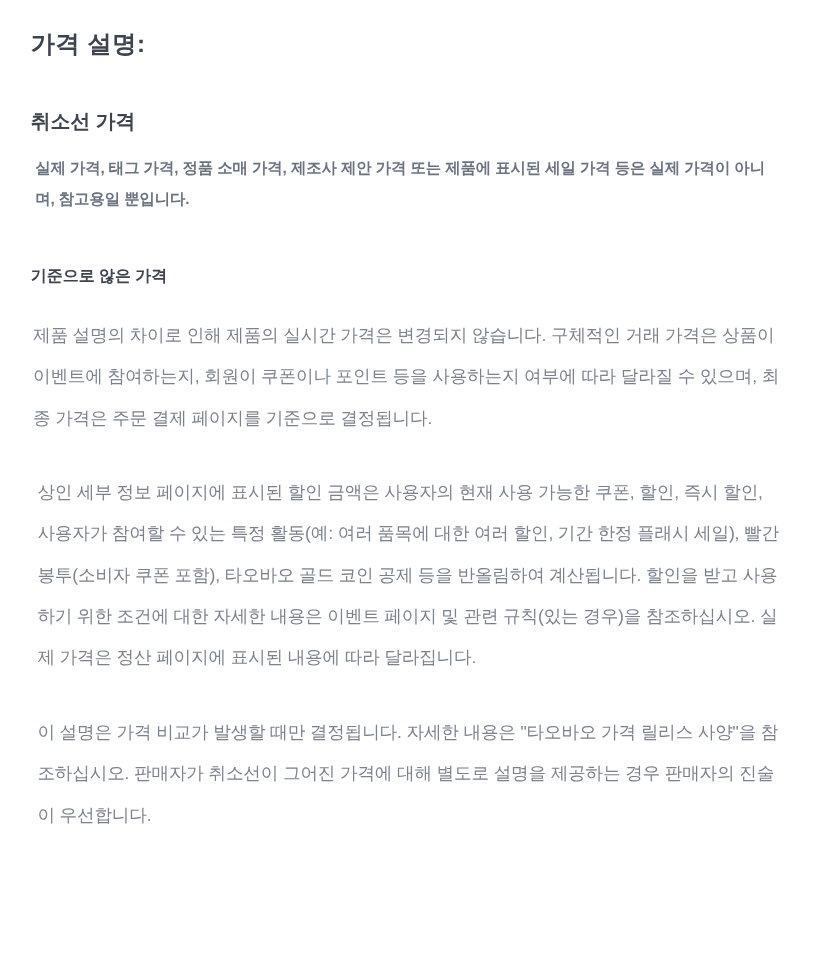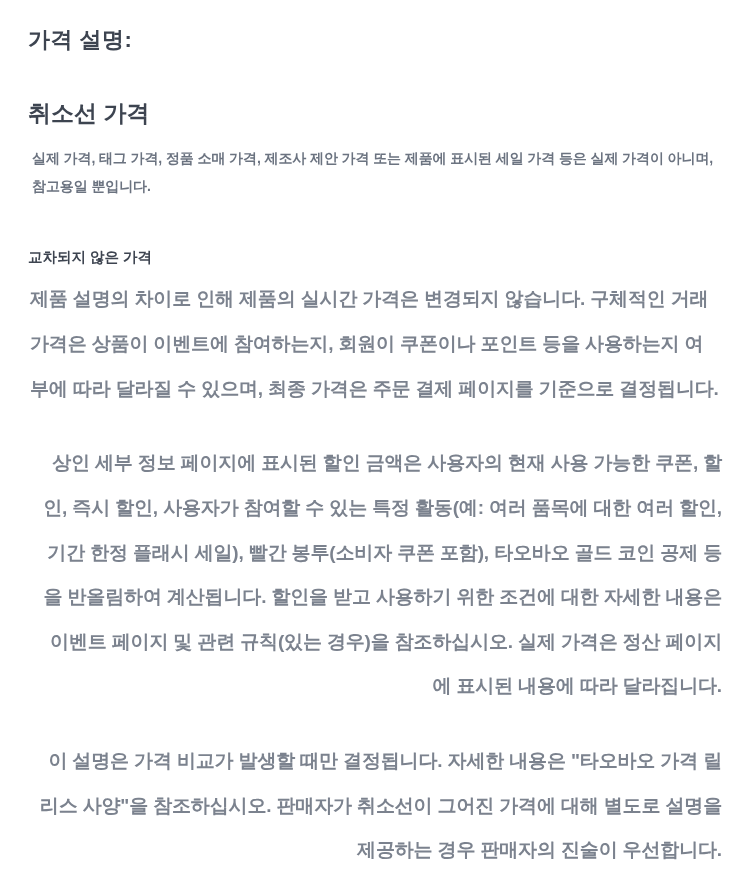--- a/index.html
+++ b/index.html
@@ -12,33 +12,33 @@
     width: 750px;
     height: 880px;
     font-family: "Liberation Sans", "DejaVu Sans", sans-serif;
     color: #5a6472;
     overflow: hidden;
   }
   .page {
     width: 750px;
     height: 880px;
     box-sizing: border-box;
-    padding: 18px 28px 0 28px;
+    padding: 18px 40px 0 28px;
     position: relative;
   }
   .doc-title {
     font-size: 22px;
     font-weight: bold;
     color: #3d4450;
     letter-spacing: 0.5px;
     margin: 8px 0 0 0;
     line-height: 1.3;
   }
   .section-heading {
-    font-size: 23px;
+    font-size: 18px;
     font-weight: bold;
     color: #3d4450;
     margin: 44px 0 0 0;
     line-height: 1.3;
   }
   .lead-paragraph {
     font-size: 14px;
     font-weight: bold;
     color: #6b7380;
     line-height: 2.0;
@@ -46,47 +46,46 @@
     letter-spacing: -0.1px;
   }
   .sub-heading {
     font-size: 14.5px;
     font-weight: bold;
     color: #3d4450;
     margin: 48px 0 0 0;
     line-height: 1.3;
   }
   .body-paragraph {
-    font-size: 19px;
-    font-weight: bold;
+    font-size: 16px;
+    font-weight: normal;
     color: #7b828e;
     line-height: 2.35;
-    margin: 10px 0 0 2px;
+    margin: 26px 0 0 2px;
     letter-spacing: -0.15px;
   }
   .body-paragraph.gap-large {
     margin-top: 30px;
-    text-align: right;
   }
   .body-paragraph.indent {
     margin-left: 6px;
   }
 </style>
 </head>
 <body>
 
 <div class="page">
 
   <h1 class="doc-title">가격 설명:</h1>
 
   <h2 class="section-heading">취소선 가격</h2>
 
   <p class="lead-paragraph">실제 가격, 태그 가격, 정품 소매 가격, 제조사 제안 가격 또는 제품에 표시된 세일 가격 등은 실제 가격이 아니며, 참고용일 뿐입니다.</p>
 
-  <h3 class="sub-heading">교차되지 않은 가격</h3>
+  <h3 class="sub-heading">기준으로 않은 가격</h3>
 
   <p class="body-paragraph">제품 설명의 차이로 인해 제품의 실시간 가격은 변경되지 않습니다. 구체적인 거래 가격은 상품이 이벤트에 참여하는지, 회원이 쿠폰이나 포인트 등을 사용하는지 여부에 따라 달라질 수 있으며, 최종 가격은 주문 결제 페이지를 기준으로 결정됩니다.</p>
 
   <p class="body-paragraph gap-large indent">상인 세부 정보 페이지에 표시된 할인 금액은 사용자의 현재 사용 가능한 쿠폰, 할인, 즉시 할인, 사용자가 참여할 수 있는 특정 활동(예: 여러 품목에 대한 여러 할인, 기간 한정 플래시 세일), 빨간 봉투(소비자 쿠폰 포함), 타오바오 골드 코인 공제 등을 반올림하여 계산됩니다. 할인을 받고 사용하기 위한 조건에 대한 자세한 내용은 이벤트 페이지 및 관련 규칙(있는 경우)을 참조하십시오. 실제 가격은 정산 페이지에 표시된 내용에 따라 달라집니다.</p>
 
   <p class="body-paragraph gap-large indent">이 설명은 가격 비교가 발생할 때만 결정됩니다. 자세한 내용은 "타오바오 가격 릴리스 사양"을 참조하십시오. 판매자가 취소선이 그어진 가격에 대해 별도로 설명을 제공하는 경우 판매자의 진술이 우선합니다.</p>
 
 </div>
 
 </body></html>

